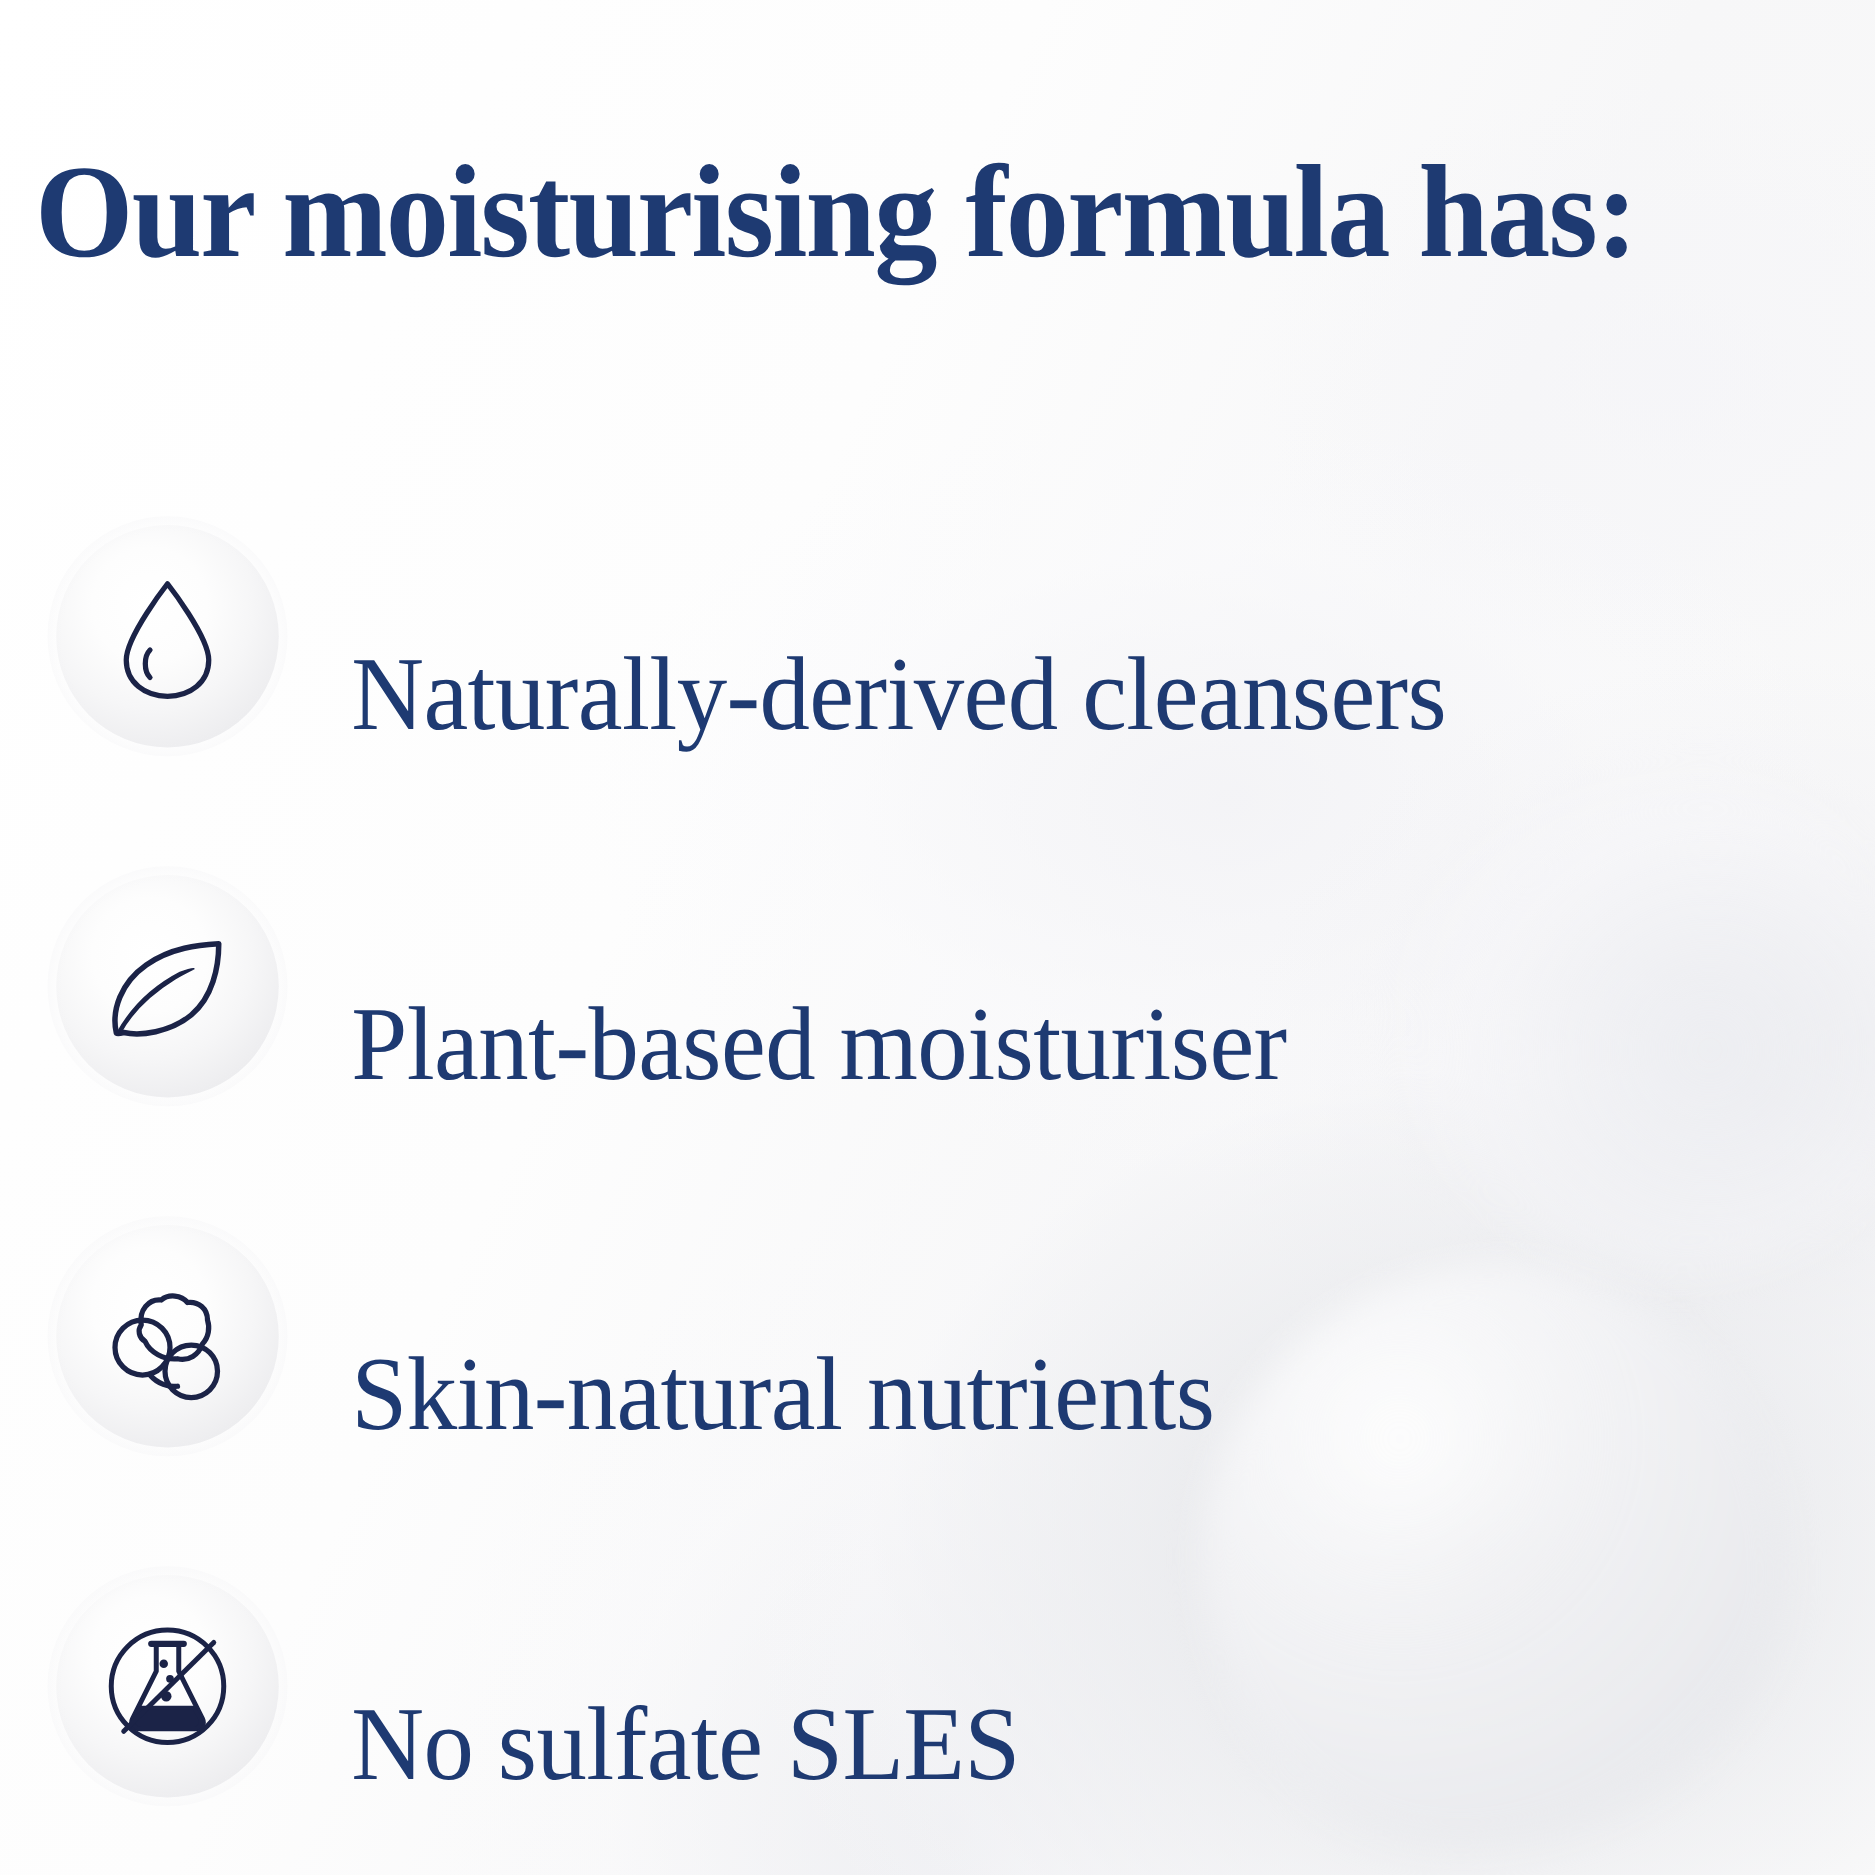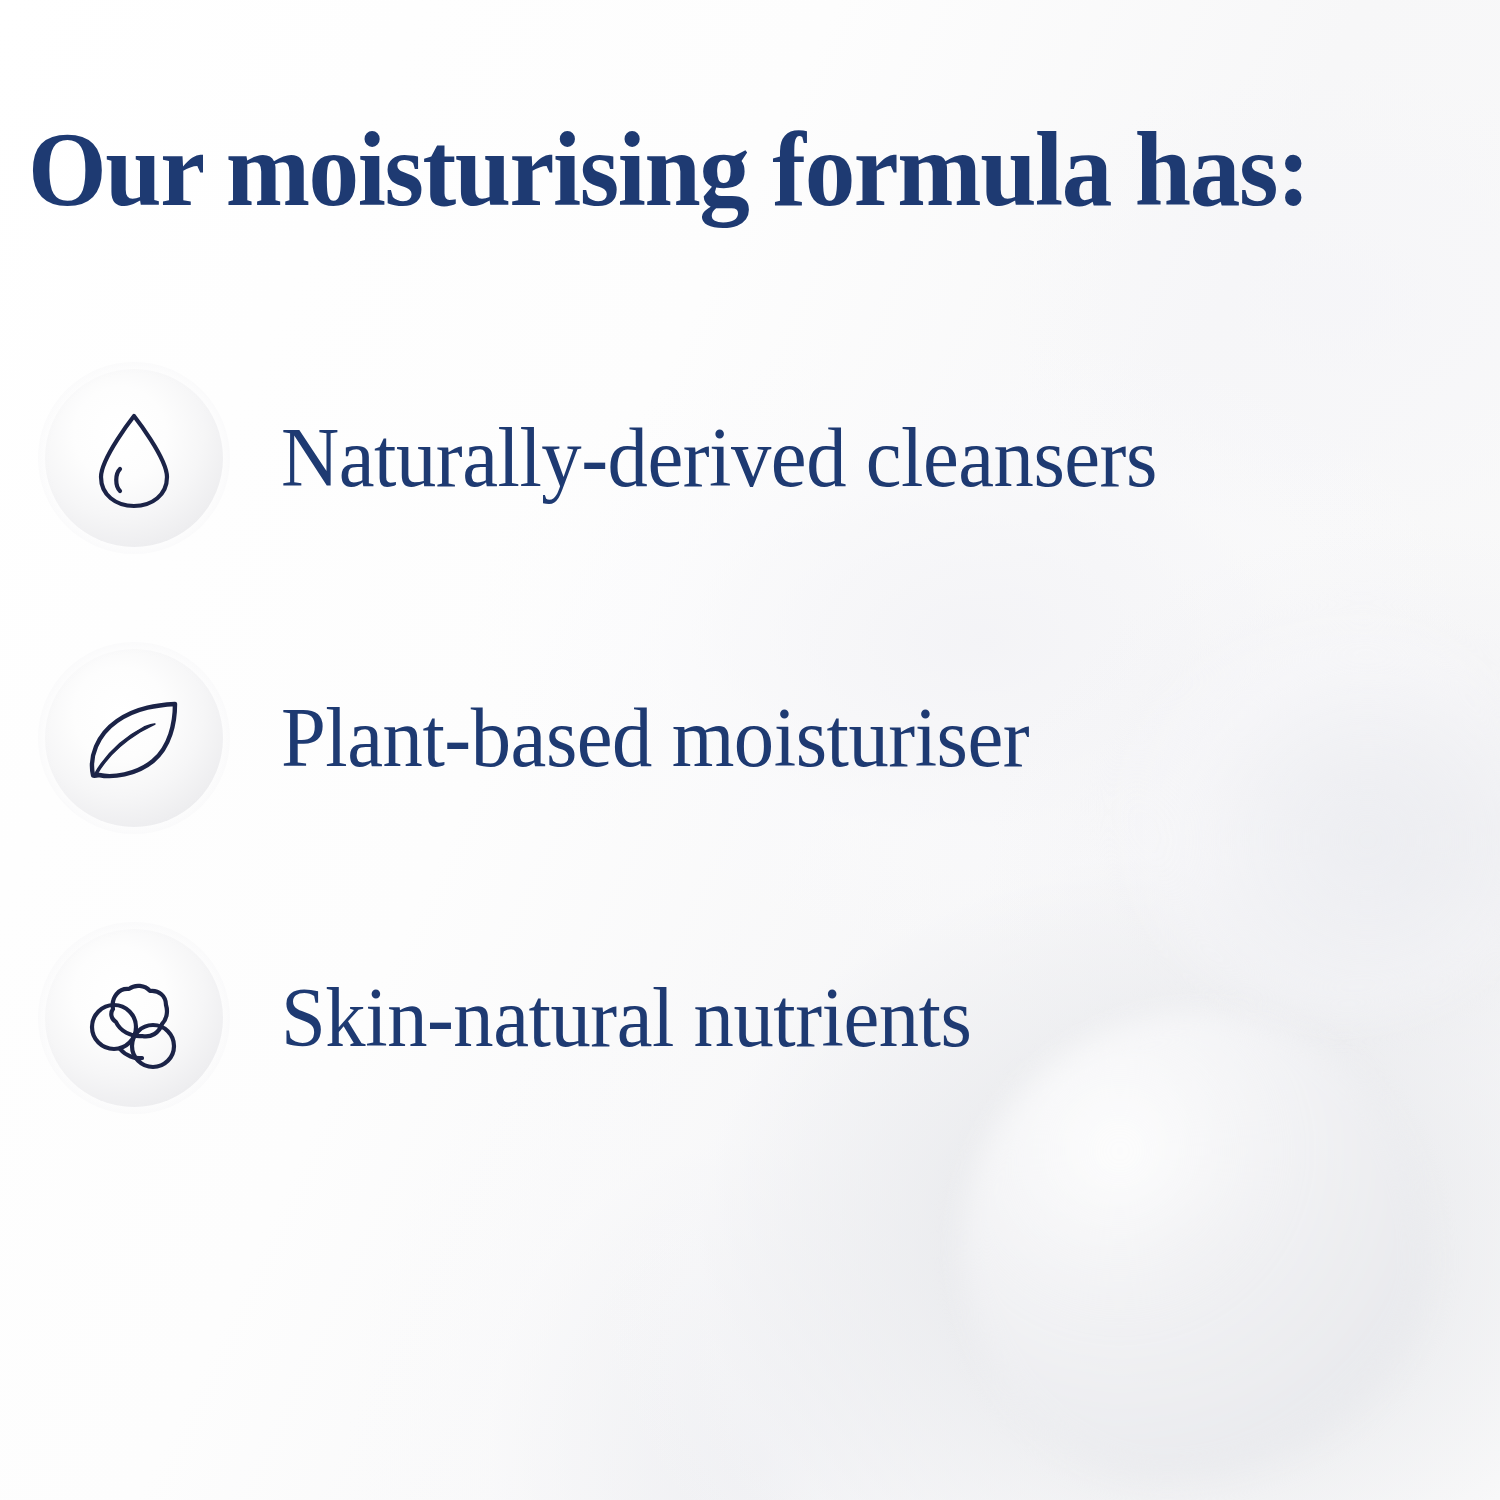--- a/index.html
+++ b/index.html
@@ -122,21 +122,21 @@
     position: absolute;
     left: 0;
     top: 318px;
     width: 1500px;
   }
 
   .benefit-row {
     position: relative;
     height: 280px;
     display: flex;
-    align-items: center;
+    align-items: flex-end;
   }
 
   .badge {
     position: relative;
     flex: 0 0 auto;
     margin-left: 45px;
     width: 178px;
     height: 178px;
     border-radius: 50%;
     background:
@@ -237,15 +237,38 @@
           <circle cx="41" cy="70" r="22" fill="none" stroke="#1b2347" stroke-width="4.2"></circle>
 
           <circle cx="80" cy="89" r="21" fill="none" stroke="#1b2347" stroke-width="4.2"></circle>
 
           <path d="M47 92 C53 99 62 102 69 101" fill="none" stroke="#1b2347" stroke-width="4.2" stroke-linecap="round"></path>
         </svg>
       </div>
       <div class="benefit-label">Skin-natural nutrients</div>
     </div>
 
+    <div class="benefit-row">
+      <div class="badge">
+        <svg width="124" height="124" viewBox="0 0 124 124">
+
+          <circle cx="62" cy="62" r="45" fill="none" stroke="#1b2347" stroke-width="4"></circle>
+
+          <path d="M53 28 L53 50 L34 88 C32 92 35 96 40 96
+                   L84 96 C89 96 92 92 90 88 L71 50 L71 28 Z" fill="none" stroke="#1b2347" stroke-width="4" stroke-linejoin="round"></path>
+
+          <path d="M49 28 L75 28" fill="none" stroke="#1b2347" stroke-width="5" stroke-linecap="round"></path>
+
+          <path d="M41 79 L83 79 L88 88 C90 92 87 96 83 96
+                   L41 96 C36 96 33 92 35 88 Z" fill="#1b2347" stroke="#1b2347" stroke-width="3" stroke-linejoin="round"></path>
+
+          <circle cx="59" cy="44" r="3.4" fill="#1b2347"></circle>
+          <circle cx="64" cy="56" r="3.1" fill="#1b2347"></circle>
+          <circle cx="61" cy="70" r="4.2" fill="#1b2347"></circle>
+
+          <path d="M27 98 L99 27" fill="none" stroke="#1b2347" stroke-width="4" stroke-linecap="round"></path>
+        </svg>
+      </div>
+      <div class="benefit-label">No sulfate SLES</div>
+    </div>
 
   </div>
 </div>
 
 </body></html>

